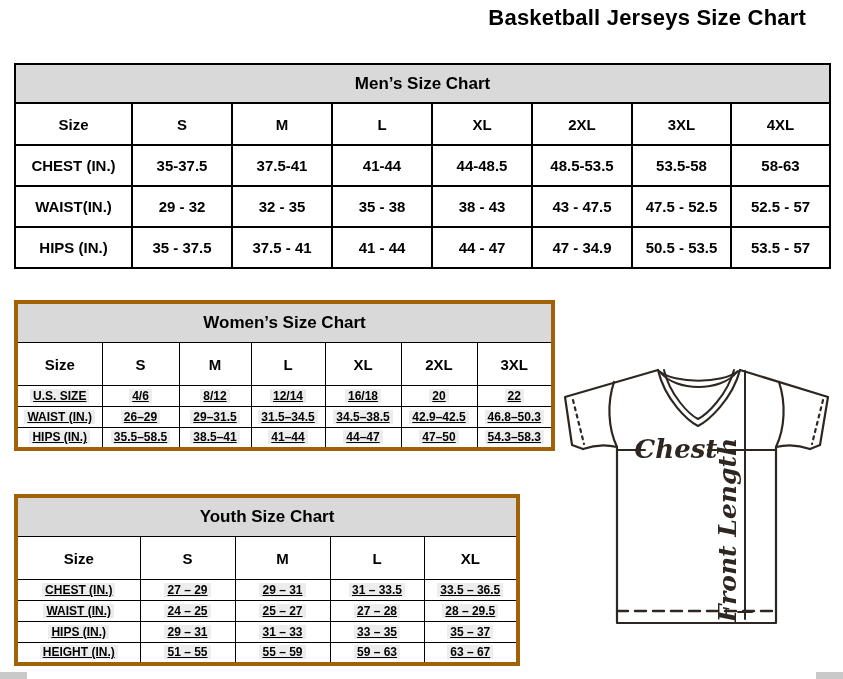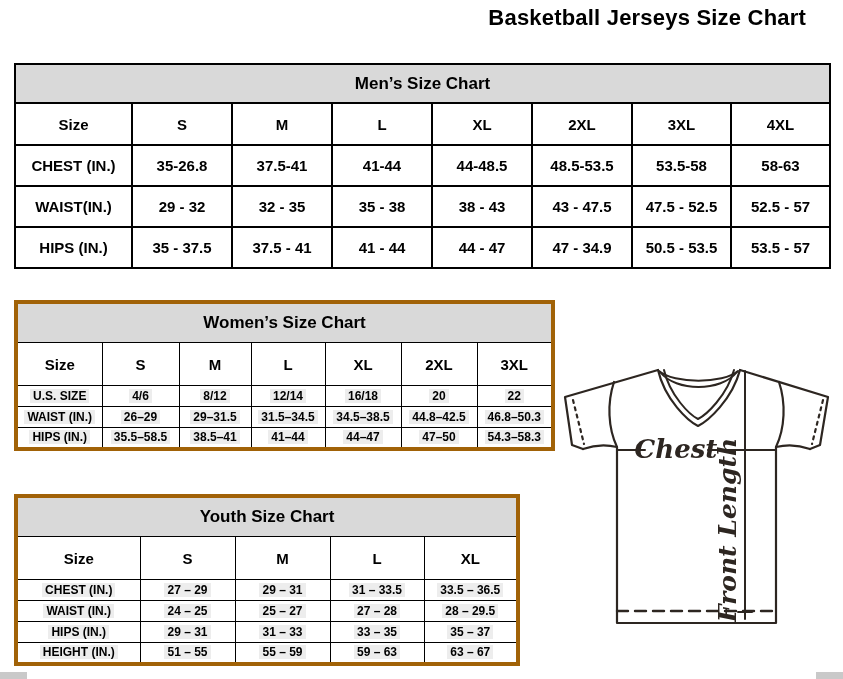--- a/index.html
+++ b/index.html
@@ -29,21 +29,21 @@
   .tbl-mens tbody{font-size:15px;}
   
   .tbl-womens,.tbl-youth{border:4px solid #a16207;}
   .tbl-womens th,.tbl-womens td,.tbl-youth th,.tbl-youth td{border:1px solid #000;}
   .tbl-womens{left:14px;top:300px;width:537px;}
   .tbl-youth{left:14px;top:494px;width:502px;}
   .tbl-womens .tbl-title,.tbl-youth .tbl-title{height:38px;}
   .tbl-womens .col-h,.tbl-youth .col-h{height:42px;}
   .tbl-womens tbody tr,.tbl-youth tbody tr{height:21px;}
   .tbl-womens tbody,.tbl-youth tbody{font-size:12px;}
-  .tbl-womens tbody .hl,.tbl-youth tbody .hl{background:#ededed;padding:0 3px;}
+  .tbl-womens tbody .hl,.tbl-youth tbody .hl{background:#ededed;padding:0 3px;text-decoration:underline;}
   
   .jersey-wrap{position:absolute;left:556px;top:358px;width:284px;height:272px;text-align:right;}
   .diagram-text{
     font-family:"DejaVu Serif",serif;font-style:italic;font-weight:bold;
     fill:#2d2621;
   }
   
   .corner-frag{position:absolute;height:7px;width:27px;background:#c9c9c9;top:672px;}
   .corner-frag.left{left:0;}
   .corner-frag.right{left:816px;}
@@ -75,21 +75,21 @@
         <th class="col-h">L</th>
         <th class="col-h">XL</th>
         <th class="col-h">2XL</th>
         <th class="col-h">3XL</th>
         <th class="col-h">4XL</th>
       </tr>
     </thead>
     <tbody>
       <tr>
         <th><span class="hl">CHEST (IN.)</span></th>
-        <td><span class="hl">35-26.8</span></td>
+        <td><span class="hl">35-37.5</span></td>
         <td><span class="hl">37.5-41</span></td>
         <td><span class="hl">41-44</span></td>
         <td><span class="hl">44-48.5</span></td>
         <td><span class="hl">48.5-53.5</span></td>
         <td><span class="hl">53.5-58</span></td>
         <td><span class="hl">58-63</span></td>
       </tr>
       <tr>
         <th><span class="hl">WAIST(IN.)</span></th>
         <td><span class="hl">29 - 32</span></td>
@@ -145,21 +145,21 @@
         <td><span class="hl">16/18</span></td>
         <td><span class="hl">20</span></td>
         <td><span class="hl">22</span></td>
       </tr>
       <tr>
         <th><span class="hl">WAIST (IN.)</span></th>
         <td><span class="hl">26–29</span></td>
         <td><span class="hl">29–31.5</span></td>
         <td><span class="hl">31.5–34.5</span></td>
         <td><span class="hl">34.5–38.5</span></td>
-        <td><span class="hl">44.8–42.5</span></td>
+        <td><span class="hl">42.9–42.5</span></td>
         <td><span class="hl">46.8–50.3</span></td>
       </tr>
       <tr>
         <th><span class="hl">HIPS (IN.)</span></th>
         <td><span class="hl">35.5–58.5</span></td>
         <td><span class="hl">38.5–41</span></td>
         <td><span class="hl">41–44</span></td>
         <td><span class="hl">44–47</span></td>
         <td><span class="hl">47–50</span></td>
         <td><span class="hl">54.3–58.3</span></td>

